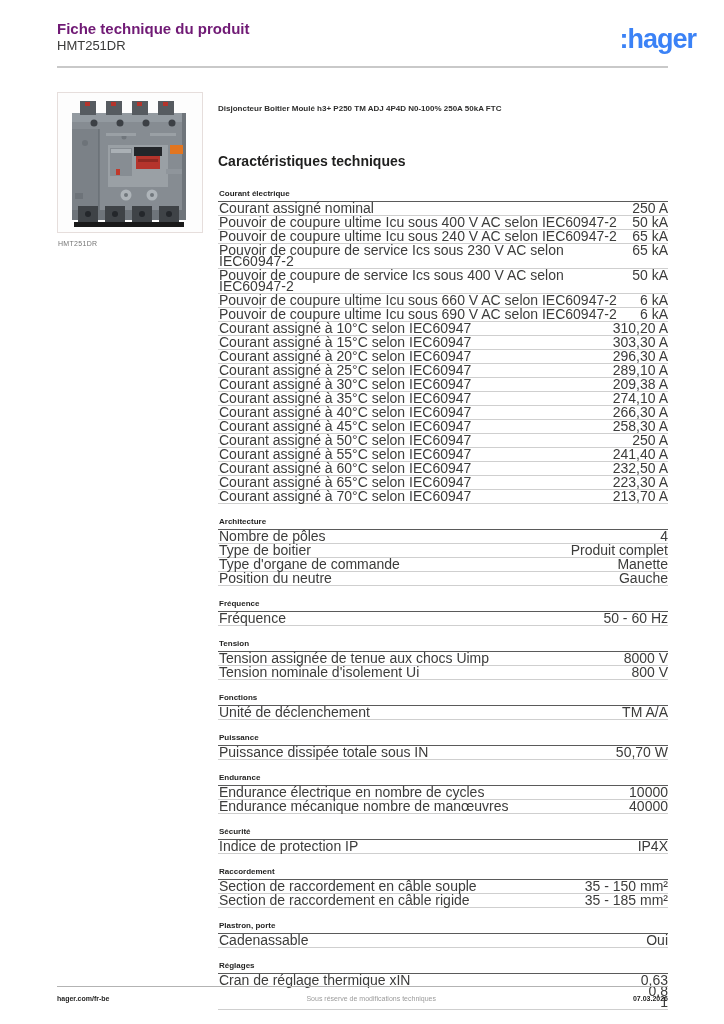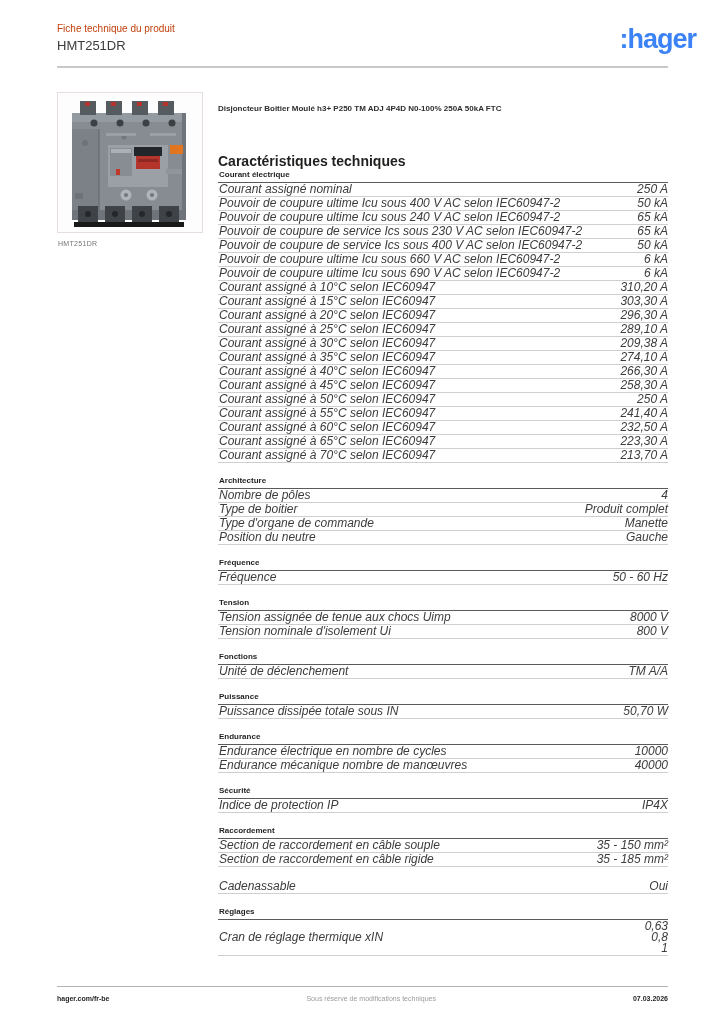--- a/index.html
+++ b/index.html
@@ -2,42 +2,42 @@
 <html><head>
 <meta charset="utf-8">
 <style>
   html,body{margin:0;padding:0;}
   body{
     width:724px;height:1024px;background:#ffffff;position:relative;
     font-family:"Liberation Sans", sans-serif;color:#3c3c3b;
     -webkit-font-smoothing:antialiased;
   }
   .header{position:absolute;left:57px;top:20px;}
-  .doc-title{font-size:10px;font-weight:normal;color:#c2410c;line-height:18px;}
+  .doc-title{font-size:15px;font-weight:bold;color:#701a75;line-height:18px;}
   .doc-sub{font-size:13px;color:#3a3a39;line-height:16px;}
   .logo{position:absolute;right:28px;top:24px;font-size:27px;font-weight:bold;
         color:#3b82f6;letter-spacing:-1px;}
   .top-rule{position:absolute;left:57px;top:66px;width:611px;height:2px;background:#c9c9c9;}
 
   .photo-box{position:absolute;left:57px;top:92px;width:146px;height:141px;
              border:1px solid #e6dedc;box-sizing:border-box;background:#fdfdfd;
              display:flex;align-items:center;justify-content:center;}
   .photo-caption{position:absolute;left:58px;top:240px;font-size:7px;color:#757575;letter-spacing:.3px;}
 
   .main{position:absolute;left:218px;top:104px;width:450px;}
   .product-title{font-size:8px;font-weight:bold;color:#2e2e2d;line-height:10px;}
   .section-title{font-size:14px;font-weight:bold;color:#1f1f1e;margin-top:42px;line-height:10px;}
-  #groups{margin-top:4px;}
+  #groups{margin-top:23px;}
   .group{margin-top:13px;}
   .group:first-child{margin-top:0;}
   .group-name{font-size:8px;font-weight:bold;color:#1f1f1e;line-height:10px;
               padding:0 0 2px 1px;border-bottom:1px solid #5a5a5a;}
-  .row{display:flex;justify-content:space-between;align-items:center;
+  .row{display:flex;justify-content:space-between;align-items:flex-start;
        border-bottom:1px solid #cfcfcf;padding:1px 0 1px 1px;
-       font-size:12px;line-height:11px;color:#3c3c3b;font-style:italic;}
+       font-size:14px;line-height:11px;color:#3c3c3b;}
   .row .label{text-align:left;padding-right:8px;}
   .row .value{text-align:right;white-space:pre-line;flex:0 0 auto;}
 
   .foot-rule{position:absolute;left:57px;top:986px;width:611px;height:1px;background:#b3b3b3;}
   .footer{position:absolute;left:57px;top:994px;width:611px;display:flex;
           justify-content:space-between;font-size:7px;line-height:9px;}
   .footer .f-left{font-weight:bold;color:#1f1f1e;}
   .footer .f-center{color:#9b9b9b;}
   .footer .f-right{font-weight:bold;color:#1f1f1e;}
 </style>
@@ -280,20 +280,21 @@
         <div class="row">
           <span class="label">Section de raccordement en câble souple</span>
           <span class="value">35 - 150 mm²</span>
         </div>
         <div class="row">
           <span class="label">Section de raccordement en câble rigide</span>
           <span class="value">35 - 185 mm²</span>
         </div>
       </div>
       <div class="group">
+        <div class="group-name">Plastron, porte</div>
         <div class="row">
           <span class="label">Cadenassable</span>
           <span class="value">Oui</span>
         </div>
       </div>
       <div class="group">
         <div class="group-name">Réglages</div>
         <div class="row">
           <span class="label">Cran de réglage thermique xIN</span>
           <span class="value">0,63

